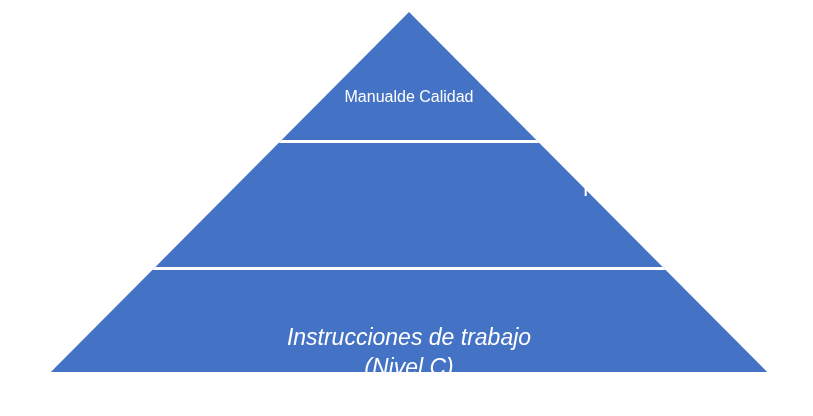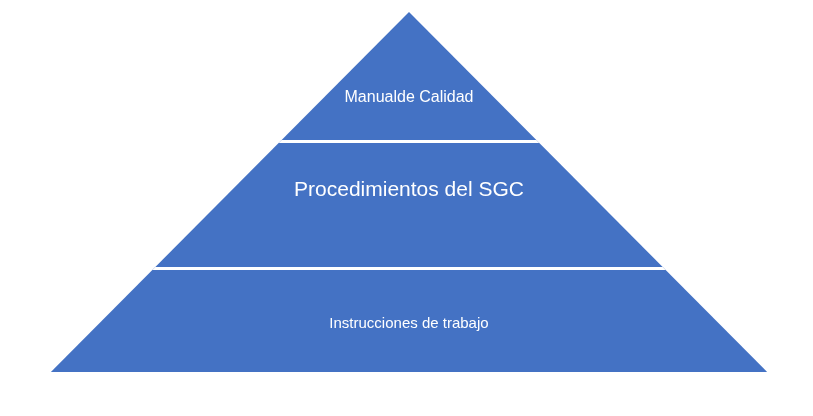--- a/index.html
+++ b/index.html
@@ -34,25 +34,27 @@
   }
   .label-a {
     top: 86px;
     font-size: 16px;
     line-height: 22px;
   }
   .label-b {
     top: 175px;
     font-size: 21px;
     line-height: 28px;
+    text-align: right;
   }
   .label-c {
-    top: 308px;
-    font-size: 15px;
+    top: 322px;
+    font-size: 23px;
     line-height: 30px;
+    font-style: italic;
   }
 </style>
 </head>
 <body>
 
 <div class="stage">
 
   <svg class="pyramid-svg" viewBox="0 0 813 416" xmlns="http://www.w3.org/2000/svg">
     <defs>
       <clipPath id="pyramid-clip">
@@ -69,15 +71,16 @@
   <div class="label label-a">
     <div>Manualde Calidad</div>
   </div>
 
   <div class="label label-b">
     <div>Procedimientos del SGC</div>
   </div>
 
   <div class="label label-c">
     <div>Instrucciones de trabajo</div>
+    <div>(Nivel C)</div>
   </div>
 
 </div>
 
 </body></html>

